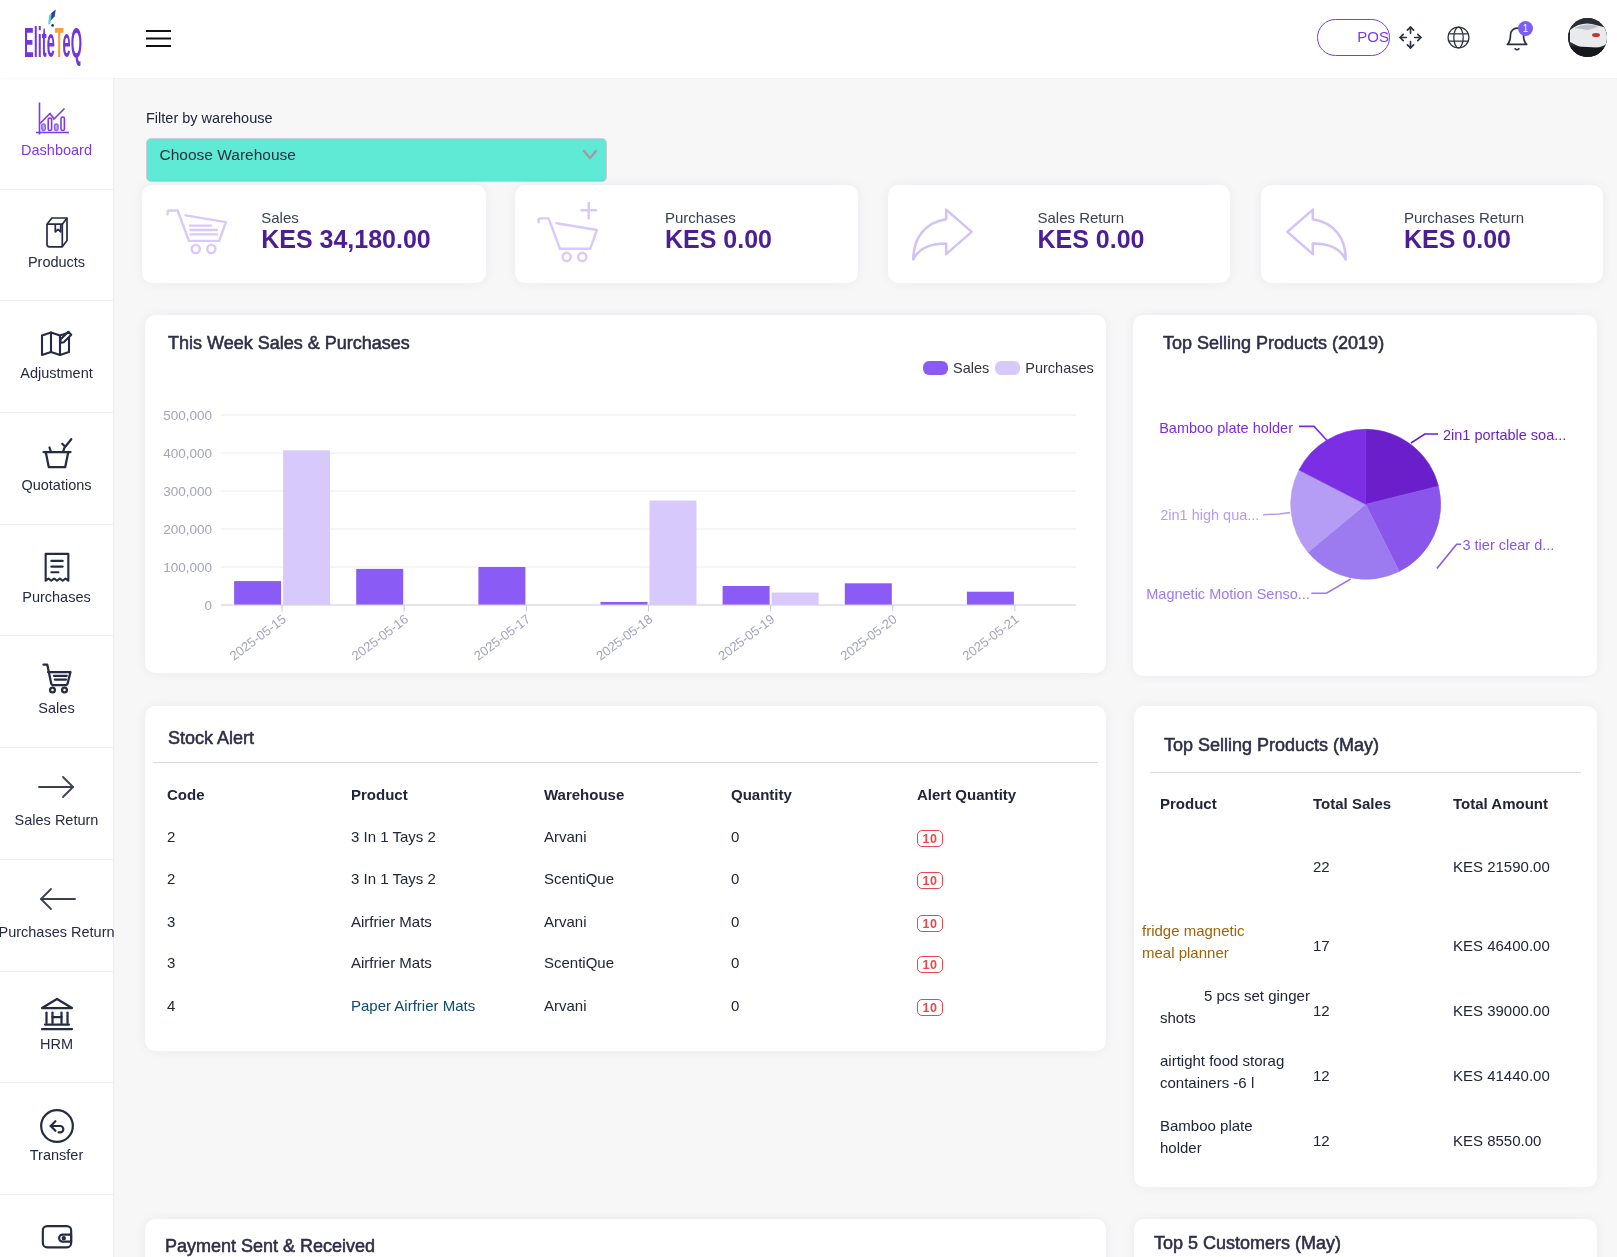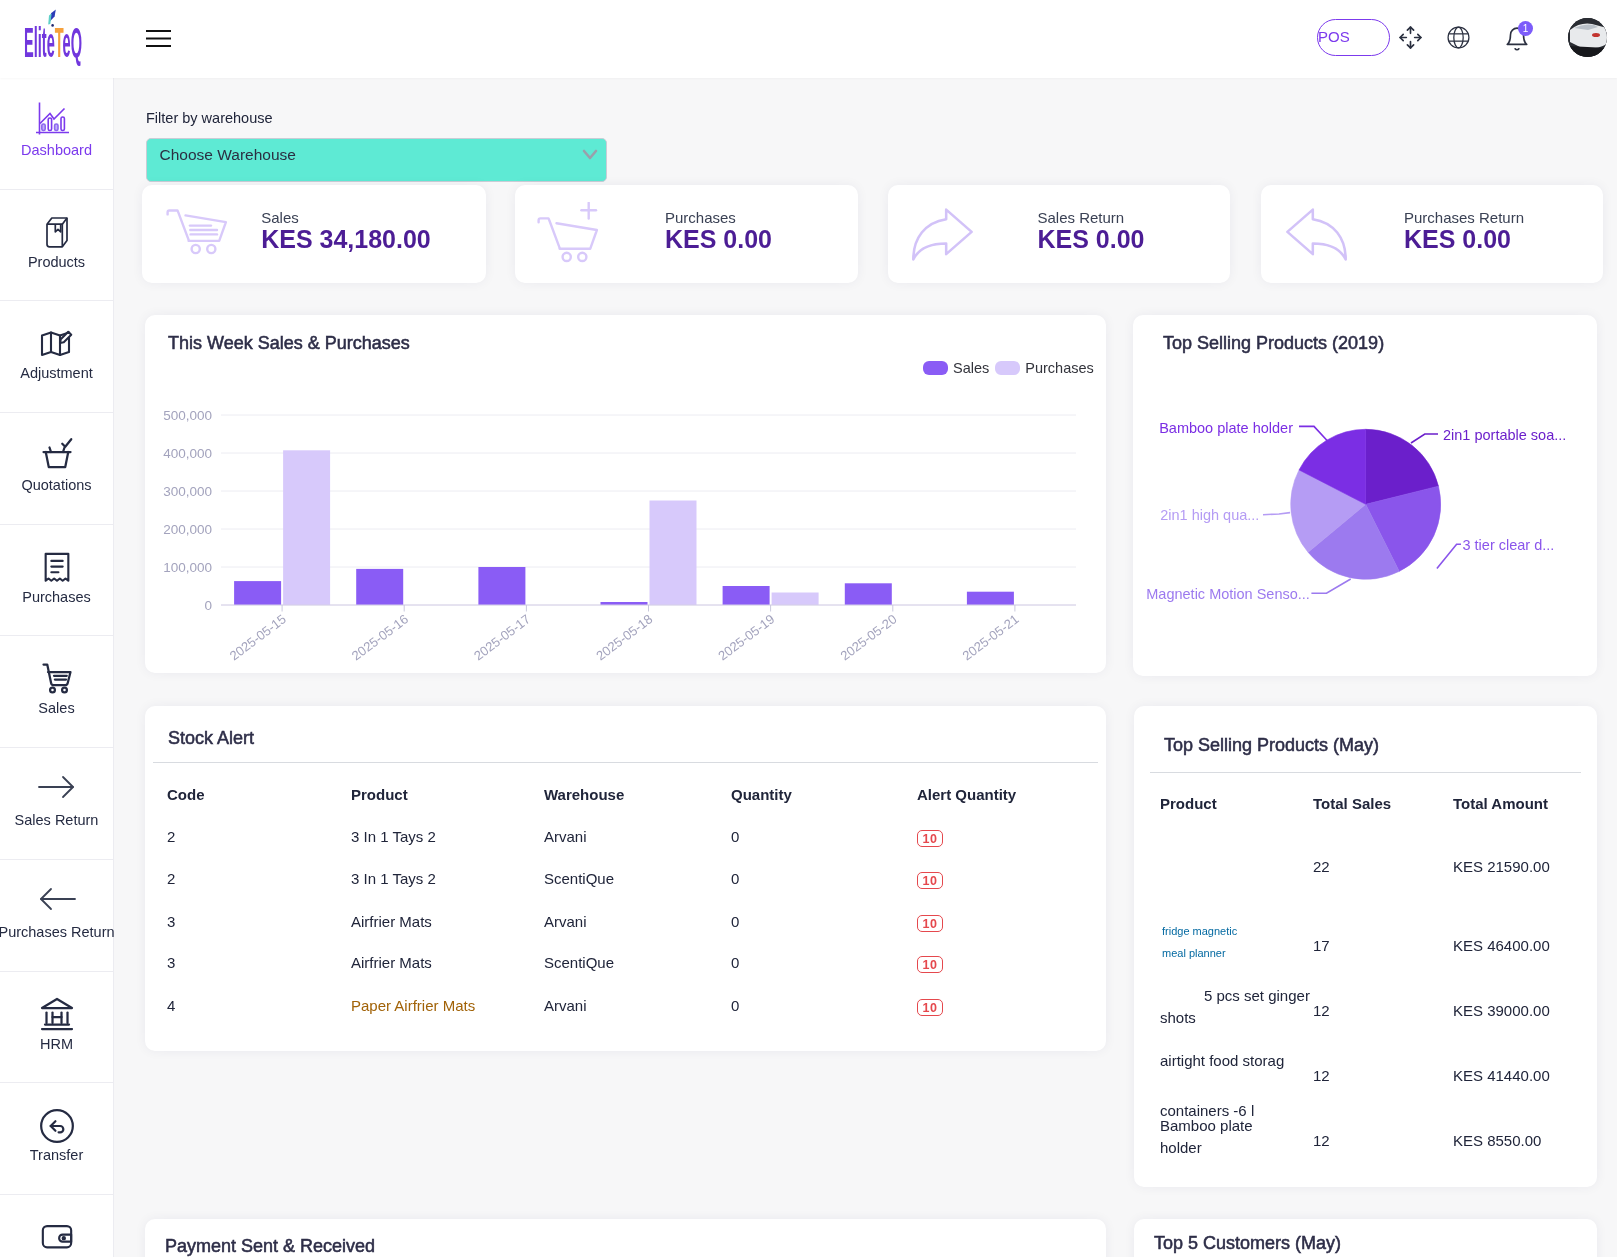--- a/index.html
+++ b/index.html
@@ -35,21 +35,21 @@
       <text x="24" y="57" font-family="Liberation Sans" font-weight="bold" font-size="42" textLength="58" lengthAdjust="spacingAndGlyphs" style="-webkit-text-stroke:0.6px;"><tspan fill="#7137dd" style="-webkit-text-stroke-color:#7137dd;">Elite</tspan><tspan fill="#f6a13c" style="-webkit-text-stroke-color:#f6a13c;">T</tspan><tspan fill="#7137dd" style="-webkit-text-stroke-color:#7137dd;">eQ</tspan></text>
     </svg>
   </div>
 
   <svg class="abs" style="left:146px; top:29px;" width="26" height="20" viewBox="0 0 26 20">
     <line x1="0" y1="2" x2="25" y2="2" stroke="#111" stroke-width="2"></line>
     <line x1="0" y1="9.5" x2="25" y2="9.5" stroke="#111" stroke-width="2"></line>
     <line x1="0" y1="17" x2="25" y2="17" stroke="#111" stroke-width="2"></line>
   </svg>
 
-  <div class="abs" style="left:1317px; top:19px; width:73px; height:37px; border:1.6px solid #7c3aed; border-radius:19px; color:#7c3aed; font-size:15px; text-align:left; line-height:34px;">POS</div>
+  <div class="abs" style="left:1317px; top:19px; width:73px; height:37px; border:1.6px solid #7c3aed; border-radius:19px; color:#7c3aed; font-size:15px; text-align:right; line-height:34px;">POS</div>
 
   <svg class="abs" style="left:1398px; top:25px;" width="25" height="25" viewBox="0 0 24 24" fill="none" stroke="#2b3040" stroke-width="1.6" stroke-linecap="round" stroke-linejoin="round">
     <polyline points="5 9 2 12 5 15"></polyline>
       <polyline points="9 5 12 2 15 5"></polyline>
       <polyline points="15 19 12 22 9 19"></polyline>
       <polyline points="19 9 22 12 19 15"></polyline>
       <line x1="2" y1="12" x2="8" y2="12"></line>
       <line x1="16" y1="12" x2="22" y2="12"></line>
       <line x1="12" y1="2" x2="12" y2="8"></line>
       <line x1="12" y1="16" x2="12" y2="22"></line>
@@ -340,49 +340,49 @@
     <div style="position:absolute; left:206px; top:207px; font-size:15px; color:#20253a;">Airfrier Mats</div>
     <div style="position:absolute; left:399px; top:207px; font-size:15px; color:#20253a;">Arvani</div>
     <div style="position:absolute; left:586px; top:207px; font-size:15px; color:#20253a;">0</div>
     <div style="position:absolute; left:772px; top:209px; font-size:12.5px; color:#e5484d; border:1.4px solid #e5484d; border-radius:5px; padding:0.5px 4.5px; font-weight:bold; letter-spacing:0.5px;">10</div>
     <div style="position:absolute; left:22px; top:248px; font-size:15px; color:#20253a;">3</div>
     <div style="position:absolute; left:206px; top:248px; font-size:15px; color:#20253a;">Airfrier Mats</div>
     <div style="position:absolute; left:399px; top:248px; font-size:15px; color:#20253a;">ScentiQue</div>
     <div style="position:absolute; left:586px; top:248px; font-size:15px; color:#20253a;">0</div>
     <div style="position:absolute; left:772px; top:250px; font-size:12.5px; color:#e5484d; border:1.4px solid #e5484d; border-radius:5px; padding:0.5px 4.5px; font-weight:bold; letter-spacing:0.5px;">10</div>
     <div style="position:absolute; left:22px; top:291px; font-size:15px; color:#20253a;">4</div>
-    <div style="position:absolute; left:206px; top:291px; font-size:15px; color:#a16207;">Paper Airfrier Mats</div>
+    <div style="position:absolute; left:206px; top:291px; font-size:15px; color:#0c4a6e;">Paper Airfrier Mats</div>
     <div style="position:absolute; left:399px; top:291px; font-size:15px; color:#20253a;">Arvani</div>
     <div style="position:absolute; left:586px; top:291px; font-size:15px; color:#20253a;">0</div>
     <div style="position:absolute; left:772px; top:293px; font-size:12.5px; color:#e5484d; border:1.4px solid #e5484d; border-radius:5px; padding:0.5px 4.5px; font-weight:bold; letter-spacing:0.5px;">10</div>
   </div>
 
 <div class="card" id="maycard" style="left:1134px; top:706px; width:463px; height:481px;">
     <div class="ctitle" style="position:absolute; left:30px; top:29px;">Top Selling Products (May)</div>
     <div style="position:absolute; left:16px; right:16px; top:66px; border-top:1px solid #d8dbe0;"></div>
     <div style="position:absolute; left:26px; top:89px; font-size:15px; font-weight:bold; color:#20253a;">Product</div>
     <div style="position:absolute; left:179px; top:89px; font-size:15px; font-weight:bold; color:#20253a;">Total Sales</div>
     <div style="position:absolute; left:319px; top:89px; font-size:15px; font-weight:bold; color:#20253a;">Total Amount</div>
     <div style="position:absolute; left:179px; top:152px; font-size:15px; color:#20253a;">22</div>
     <div style="position:absolute; left:319px; top:152px; font-size:15px; color:#20253a;">KES 21590.00</div>
-    <div style="position:absolute; left:28px; top:214px; font-size:11px; color:#0369a1;">
+    <div style="position:absolute; left:8px; top:214px; font-size:15px; color:#a16207;">
       <div style="line-height:22px;">fridge magnetic</div>
       <div style="line-height:22px;">meal planner</div>
     </div>
     <div style="position:absolute; left:179px; top:231px; font-size:15px; color:#20253a;">17</div>
     <div style="position:absolute; left:319px; top:231px; font-size:15px; color:#20253a;">KES 46400.00</div>
     <div style="position:absolute; left:26px; top:279px; font-size:15px; color:#20253a;">
       <div style="line-height:22px;margin-left:44px;">5 pcs set ginger</div>
       <div style="line-height:22px;">shots</div>
     </div>
     <div style="position:absolute; left:179px; top:296px; font-size:15px; color:#20253a;">12</div>
     <div style="position:absolute; left:319px; top:296px; font-size:15px; color:#20253a;">KES 39000.00</div>
     <div style="position:absolute; left:26px; top:344px; font-size:15px; color:#20253a;">
       <div style="line-height:22px;">airtight food storag</div>
-      <div style="line-height:22px;margin-top:28px;">containers -6 l</div>
+      <div style="line-height:22px;">containers -6 l</div>
     </div>
     <div style="position:absolute; left:179px; top:361px; font-size:15px; color:#20253a;">12</div>
     <div style="position:absolute; left:319px; top:361px; font-size:15px; color:#20253a;">KES 41440.00</div>
     <div style="position:absolute; left:26px; top:409px; font-size:15px; color:#20253a;">
       <div style="line-height:22px;">Bamboo plate</div>
       <div style="line-height:22px;">holder</div>
     </div>
     <div style="position:absolute; left:179px; top:426px; font-size:15px; color:#20253a;">12</div>
     <div style="position:absolute; left:319px; top:426px; font-size:15px; color:#20253a;">KES 8550.00</div>
   </div>

